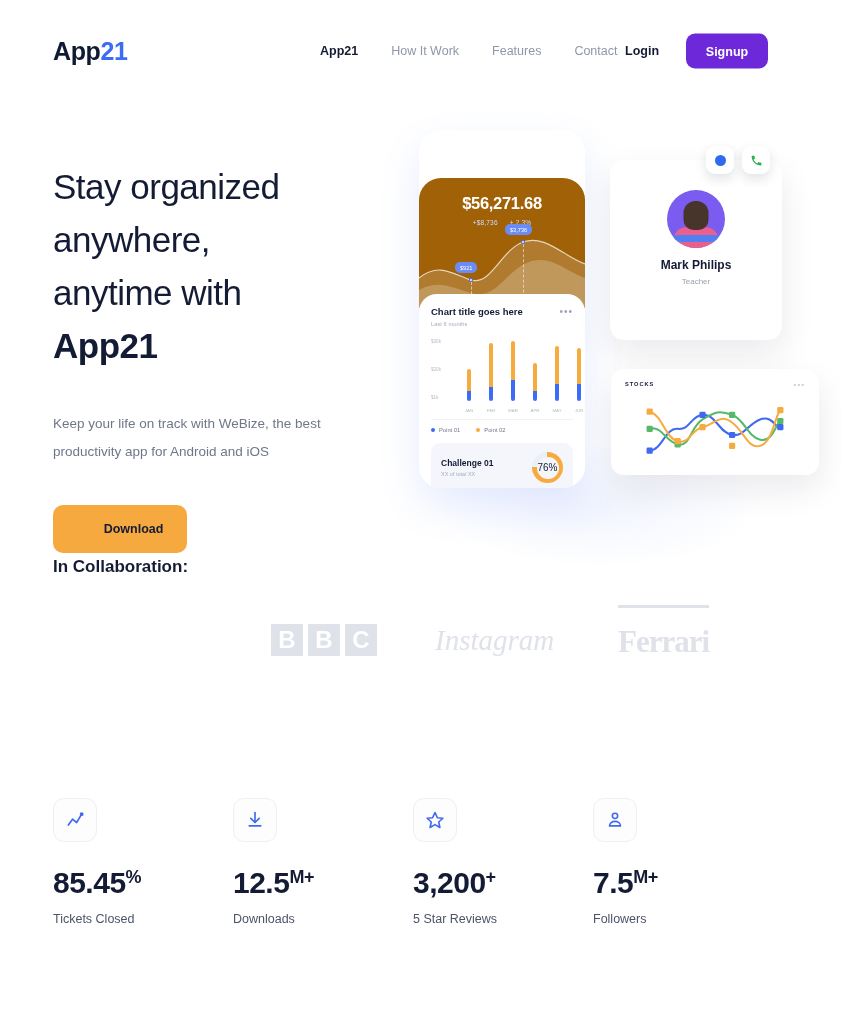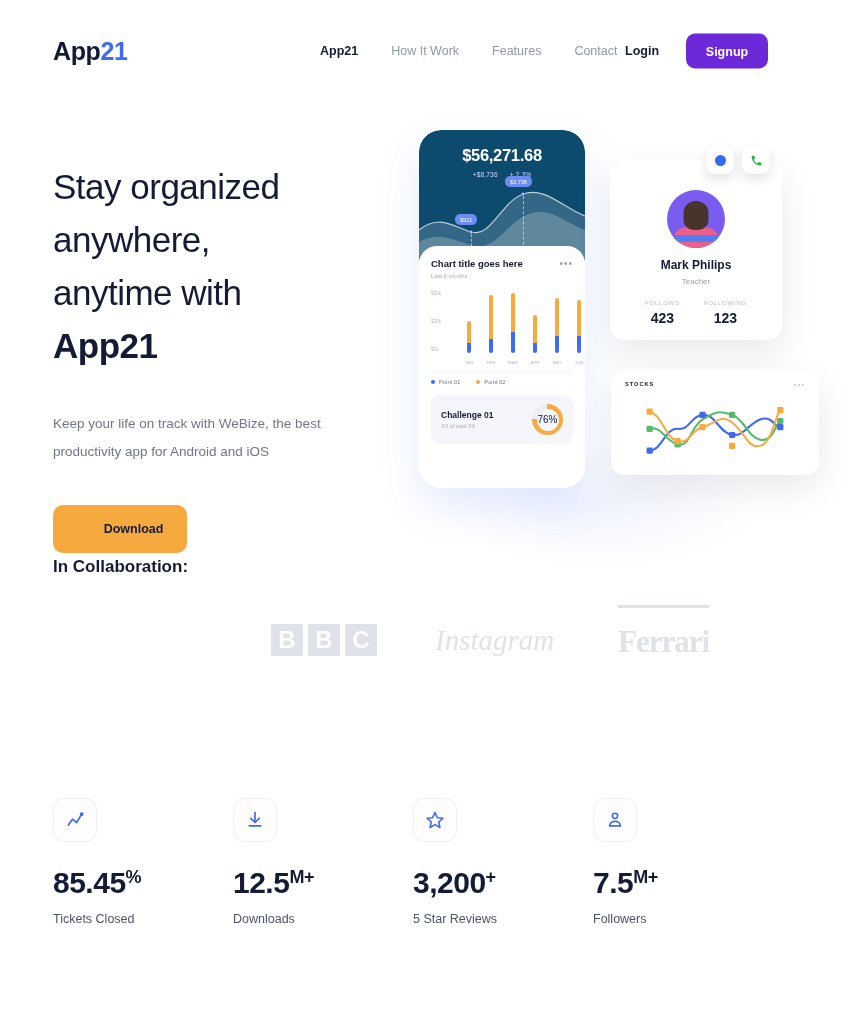--- a/index.html
+++ b/index.html
@@ -114,22 +114,22 @@
   .stat-label { margin-top: 12px; font-size: 12.5px; color: #4b5468; }
 
   
   .phone {
     position: absolute; left: 419px; top: 130px;
     width: 166px; height: 358px; border-radius: 22px;
     background: #ffffff; overflow: hidden;
     box-shadow: 0 18px 40px rgba(62,107,246,0.13);
   }
   .phone-top {
-    position: relative; height: 130px; background: #0c4a6e;
-    border-radius: 22px 22px 0 0; overflow: hidden;
+    position: relative; height: 130px; background: #a16207;
+    border-radius: 22px 22px 0 0; overflow: hidden; margin-top: 48px;
   }
   .balance {
     position: absolute; left: 0; right: 0; top: 16px; text-align: center;
     color: #fff; font-size: 16.5px; font-weight: bold; letter-spacing: -0.3px;
   }
   .balance-sub {
     position: absolute; left: 0; right: 0; top: 41px; text-align: center;
     color: #cfdbff; font-size: 6.5px; letter-spacing: 0.2px;
   }
   .balance-sub span { margin: 0 5px; }
@@ -373,30 +373,20 @@
       </span>
     </div>
 
     <div class="avatar">
       <span class="av-body"></span>
       <span class="av-stripe"></span>
       <span class="av-head"></span>
     </div>
     <div class="profile-name">Mark Philips</div>
     <div class="profile-role">Teacher</div>
-    <div class="profile-stats">
-      <div class="pstat">
-        <div class="pstat-label">FOLLOWS</div>
-        <div class="pstat-value">423</div>
-      </div>
-      <div class="pstat">
-        <div class="pstat-label">FOLLOWING</div>
-        <div class="pstat-value">123</div>
-      </div>
-    </div>
   </div>
 
   <div class="stocks">
     <div class="stocks-head">
       <span class="stocks-title">STOCKS</span>
       <span class="stocks-dots">•••</span>
     </div>
     <svg width="180" height="70" viewBox="0 0 180 90" style="margin-top:6px;">
       <path d="M6,74 C22,74 26,44 42,46 C58,48 58,30 74,28 C90,26 96,52 112,54 C128,56 132,40 148,34 C164,28 168,46 174,44" fill="none" stroke="#4169f0" stroke-width="2.6" stroke-linecap="round"></path>
       <path d="M6,46 C22,42 26,62 42,66 C58,70 58,44 74,34 C90,24 96,22 112,28 C128,34 132,56 148,60 C164,64 168,40 174,36" fill="none" stroke="#56b96a" stroke-width="2.6" stroke-linecap="round"></path>

